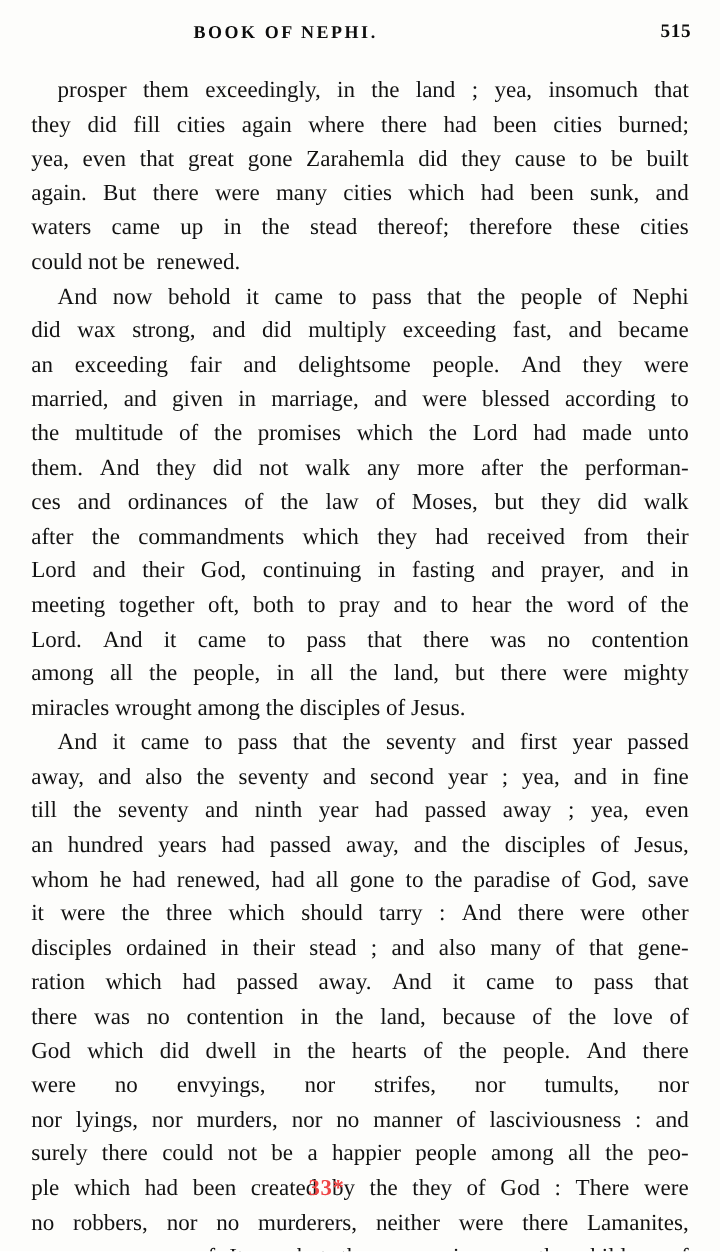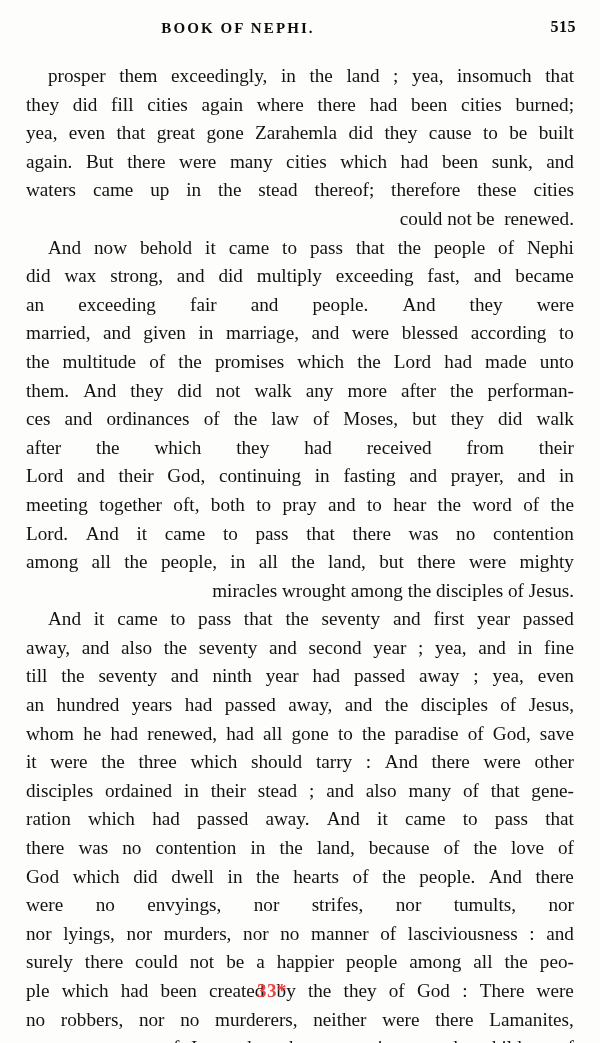--- a/index.html
+++ b/index.html
@@ -67,21 +67,21 @@
     line-height: 28.6px;
     white-space: pre;
     color: #121212;
   }
   .line > span {
     display: inline-block;
   }
   
   .line.ragged {
     display: block;
-    text-align: right;
+    text-align: left;
   }
   
   .line.indent > span:first-child,
   .line.ragged.indent {
     text-indent: 0;
   }
   .line.indent {
     padding-left: 22px;
   }
 
@@ -113,26 +113,26 @@
         <div class="line indent"><span>prosper</span><span>them</span><span>exceedingly,</span><span>in</span><span>the</span><span>land</span><span>;</span><span>yea,</span><span>insomuch</span><span>that</span></div>
         <div class="line"><span>they</span><span>did</span><span>fill</span><span>cities</span><span>again</span><span>where</span><span>there</span><span>had</span><span>been</span><span>cities</span><span>burned;</span></div>
         <div class="line"><span>yea,</span><span>even</span><span>that</span><span>great</span><span>gone</span><span>Zarahemla</span><span>did</span><span>they</span><span>cause</span><span>to</span><span>be</span><span>built</span></div>
         <div class="line"><span>again.</span><span>But</span><span>there</span><span>were</span><span>many</span><span>cities</span><span>which</span><span>had</span><span>been</span><span>sunk,</span><span>and</span></div>
         <div class="line"><span>waters</span><span>came</span><span>up</span><span>in</span><span>the</span><span>stead</span><span>thereof;</span><span>therefore</span><span>these</span><span>cities</span></div>
         <div class="line ragged">could not be  renewed.</div>
       </div>
       <div class="para">
         <div class="line indent"><span>And</span><span>now</span><span>behold</span><span>it</span><span>came</span><span>to</span><span>pass</span><span>that</span><span>the</span><span>people</span><span>of</span><span>Nephi</span></div>
         <div class="line"><span>did</span><span>wax</span><span>strong,</span><span>and</span><span>did</span><span>multiply</span><span>exceeding</span><span>fast,</span><span>and</span><span>became</span></div>
-        <div class="line"><span>an</span><span>exceeding</span><span>fair</span><span>and</span><span>people.</span><span>And</span><span>they</span><span>were</span></div>
+        <div class="line"><span>an</span><span>exceeding</span><span>fair</span><span>and</span><span>delightsome</span><span>people.</span><span>And</span><span>they</span><span>were</span></div>
         <div class="line"><span>married,</span><span>and</span><span>given</span><span>in</span><span>marriage,</span><span>and</span><span>were</span><span>blessed</span><span>according</span><span>to</span></div>
         <div class="line"><span>the</span><span>multitude</span><span>of</span><span>the</span><span>promises</span><span>which</span><span>the</span><span>Lord</span><span>had</span><span>made</span><span>unto</span></div>
         <div class="line"><span>them.</span><span>And</span><span>they</span><span>did</span><span>not</span><span>walk</span><span>any</span><span>more</span><span>after</span><span>the</span><span>performan-</span></div>
         <div class="line"><span>ces</span><span>and</span><span>ordinances</span><span>of</span><span>the</span><span>law</span><span>of</span><span>Moses,</span><span>but</span><span>they</span><span>did</span><span>walk</span></div>
-        <div class="line"><span>after</span><span>the</span><span>which</span><span>they</span><span>had</span><span>received</span><span>from</span><span>their</span></div>
+        <div class="line"><span>after</span><span>the</span><span>commandments</span><span>which</span><span>they</span><span>had</span><span>received</span><span>from</span><span>their</span></div>
         <div class="line"><span>Lord</span><span>and</span><span>their</span><span>God,</span><span>continuing</span><span>in</span><span>fasting</span><span>and</span><span>prayer,</span><span>and</span><span>in</span></div>
         <div class="line"><span>meeting</span><span>together</span><span>oft,</span><span>both</span><span>to</span><span>pray</span><span>and</span><span>to</span><span>hear</span><span>the</span><span>word</span><span>of</span><span>the</span></div>
         <div class="line"><span>Lord.</span><span>And</span><span>it</span><span>came</span><span>to</span><span>pass</span><span>that</span><span>there</span><span>was</span><span>no</span><span>contention</span></div>
         <div class="line"><span>among</span><span>all</span><span>the</span><span>people,</span><span>in</span><span>all</span><span>the</span><span>land,</span><span>but</span><span>there</span><span>were</span><span>mighty</span></div>
         <div class="line ragged">miracles wrought among the disciples of Jesus.</div>
       </div>
       <div class="para">
         <div class="line indent"><span>And</span><span>it</span><span>came</span><span>to</span><span>pass</span><span>that</span><span>the</span><span>seventy</span><span>and</span><span>first</span><span>year</span><span>passed</span></div>
         <div class="line"><span>away,</span><span>and</span><span>also</span><span>the</span><span>seventy</span><span>and</span><span>second</span><span>year</span><span>;</span><span>yea,</span><span>and</span><span>in</span><span>fine</span></div>
         <div class="line"><span>till</span><span>the</span><span>seventy</span><span>and</span><span>ninth</span><span>year</span><span>had</span><span>passed</span><span>away</span><span>;</span><span>yea,</span><span>even</span></div>

